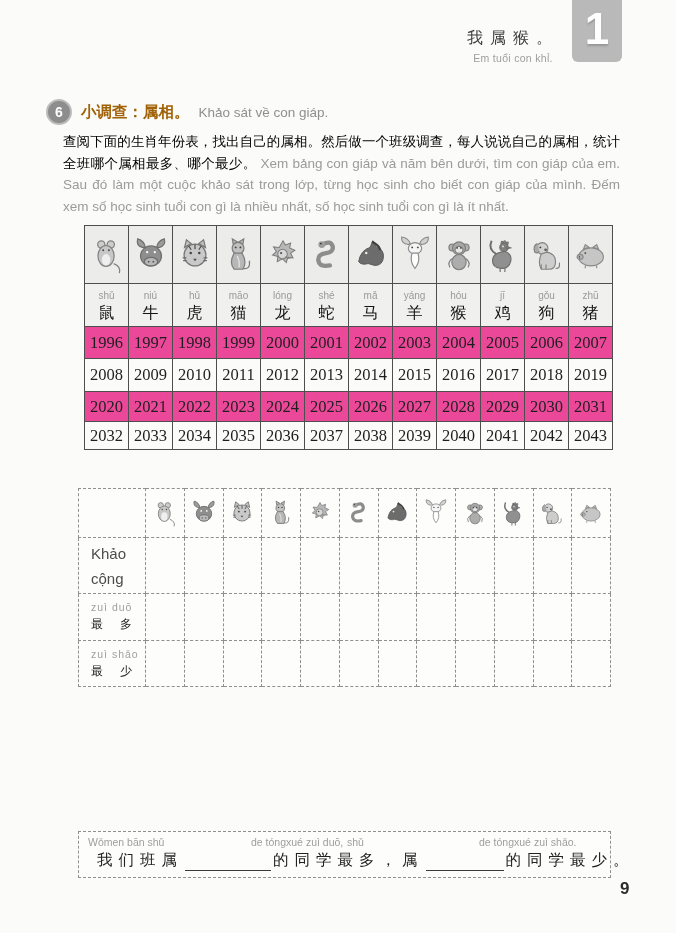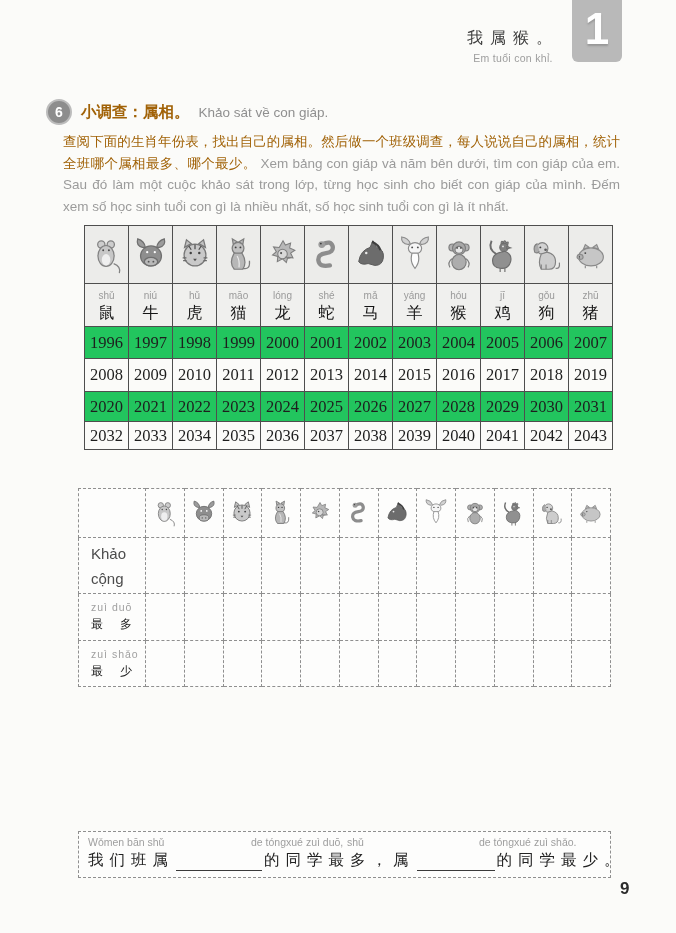--- a/index.html
+++ b/index.html
@@ -21,44 +21,44 @@
   
   .section-header{position:absolute;left:46px;top:99px;display:flex;align-items:center;gap:9px;}
   .badge{
     width:22px;height:22px;border-radius:50%;background:#8d8d8d;border:2px solid #bcbcbc;
     color:#fff;font-weight:bold;font-size:14px;display:flex;align-items:center;justify-content:center;flex:0 0 auto;
   }
   .title-cn{font-size:15.5px;font-weight:bold;color:#a16207;}
   .title-vi{font-size:13.5px;color:#8f8f8f;}
   
   .intro{position:absolute;left:63px;top:131px;width:557px;margin:0;font-size:13.5px;line-height:21.5px;text-align:justify;}
-  .intro-cn{color:#a16207;}
+  .intro-cn{color:#000000;}
   .intro-vi{color:#9b9b9b;}
   
   .zodiac-table{position:absolute;left:84px;top:225px;border-collapse:collapse;table-layout:fixed;}
   .zodiac-table td{border:1px solid #4e4e4e;width:43px;text-align:center;padding:0;vertical-align:middle;}
   .row-animals td{background:#ececea;}
   .row-names td{background:#f0f0ee;}
   .row-years td{font-family:"Liberation Serif","DejaVu Serif",serif;font-size:16.5px;color:#1e1e1e;}
-  .row-years.shaded td{background:#22c55e;}
+  .row-years.shaded td{background:#ec4899;}
   .zy-pinyin{display:block;font-size:10px;color:#9a9a9a;line-height:13px;margin-top:3px;}
   .zy-hanzi{display:block;font-family:"Liberation Serif","DejaVu Serif",serif;font-size:16px;color:#151515;line-height:22px;}
   .icon{display:inline-block;vertical-align:middle;}
   
   .survey-table{position:absolute;left:78px;top:488px;border-collapse:collapse;table-layout:fixed;width:532px;}
   .survey-table td{border:1px dashed #8f8f8f;padding:0;text-align:center;vertical-align:middle;background:#fdfdfc;}
   .label-cell{text-align:left !important;padding-left:12px !important;color:#4c4c4c;font-size:15px;}
   .lbl-line{display:block;line-height:25px;}
   .minmax-pinyin{display:block;font-size:10.5px;color:#a0a0a0;line-height:14px;letter-spacing:1px;}
   .minmax-hanzi{display:block;font-family:"Liberation Serif","DejaVu Serif",serif;font-size:12px;color:#1e1e1e;line-height:20px;letter-spacing:7px;}
   
   .sentence-box{position:absolute;left:78px;top:831px;width:531px;height:45px;border:1px dashed #8f8f8f;background:#fdfdfc;}
   .sb-pinyin span{position:absolute;top:4px;font-size:10.5px;color:#9e9e9e;white-space:nowrap;}
   .sb-hanzi{
-    position:absolute;left:9px;top:18px;display:flex;align-items:flex-end;
+    position:absolute;left:18px;top:18px;display:flex;align-items:flex-end;
     font-family:"Liberation Serif","DejaVu Serif",serif;font-size:15.5px;color:#222222;letter-spacing:6px;white-space:nowrap;
   }
   .blank{border-bottom:1.5px solid #3a3a3a;height:18px;margin:0 2px;flex:0 0 auto;}
   
   .page-num{position:absolute;left:620px;top:879px;font-size:17px;font-weight:bold;color:#2c2c2c;}
 </style>
 </head>
 <body>
 
 <div class="page">

